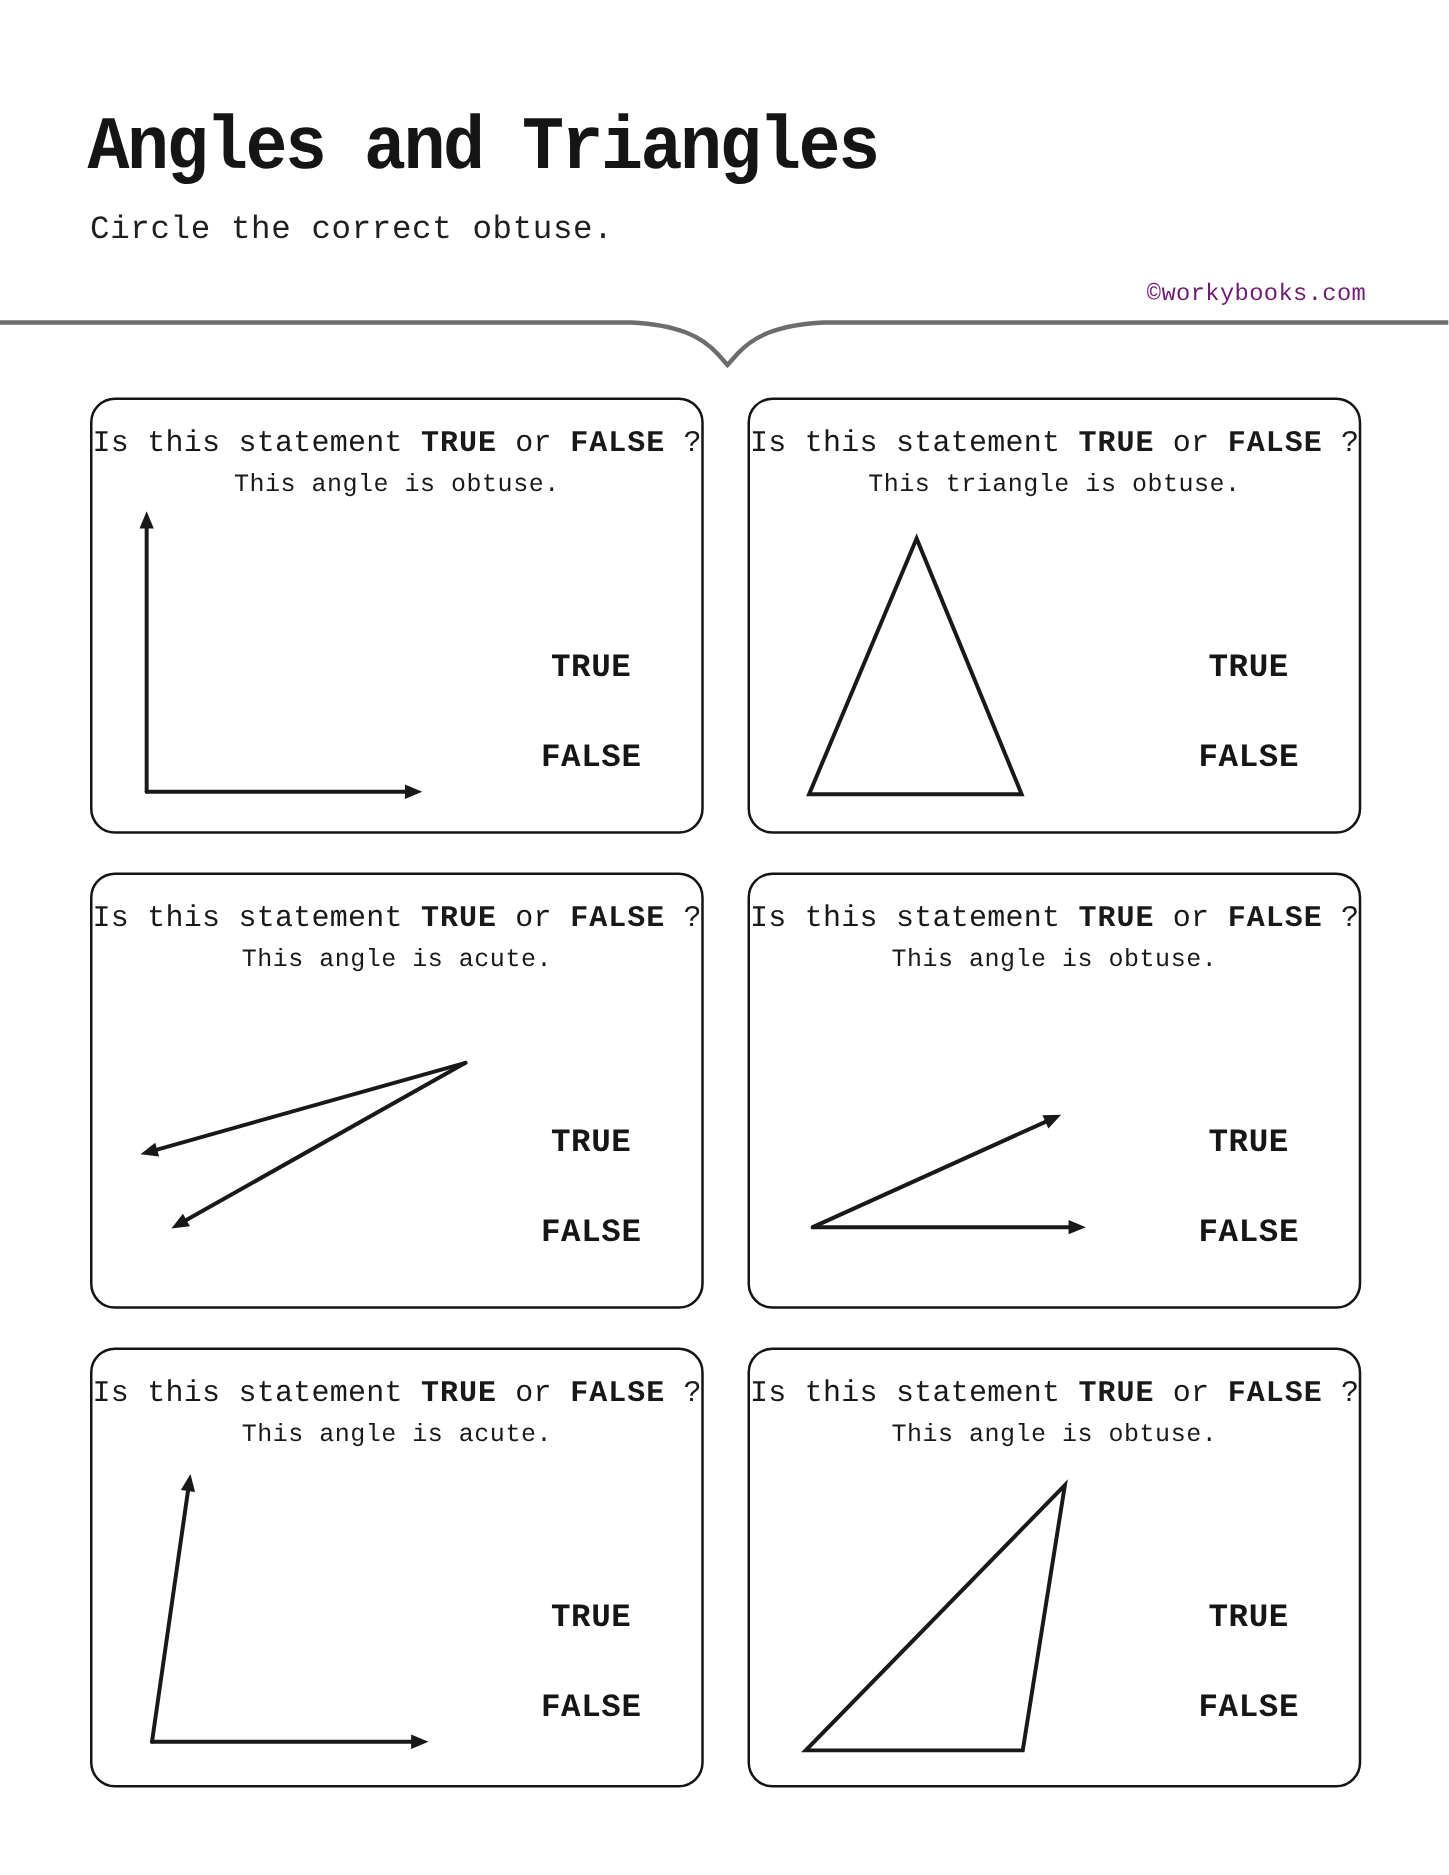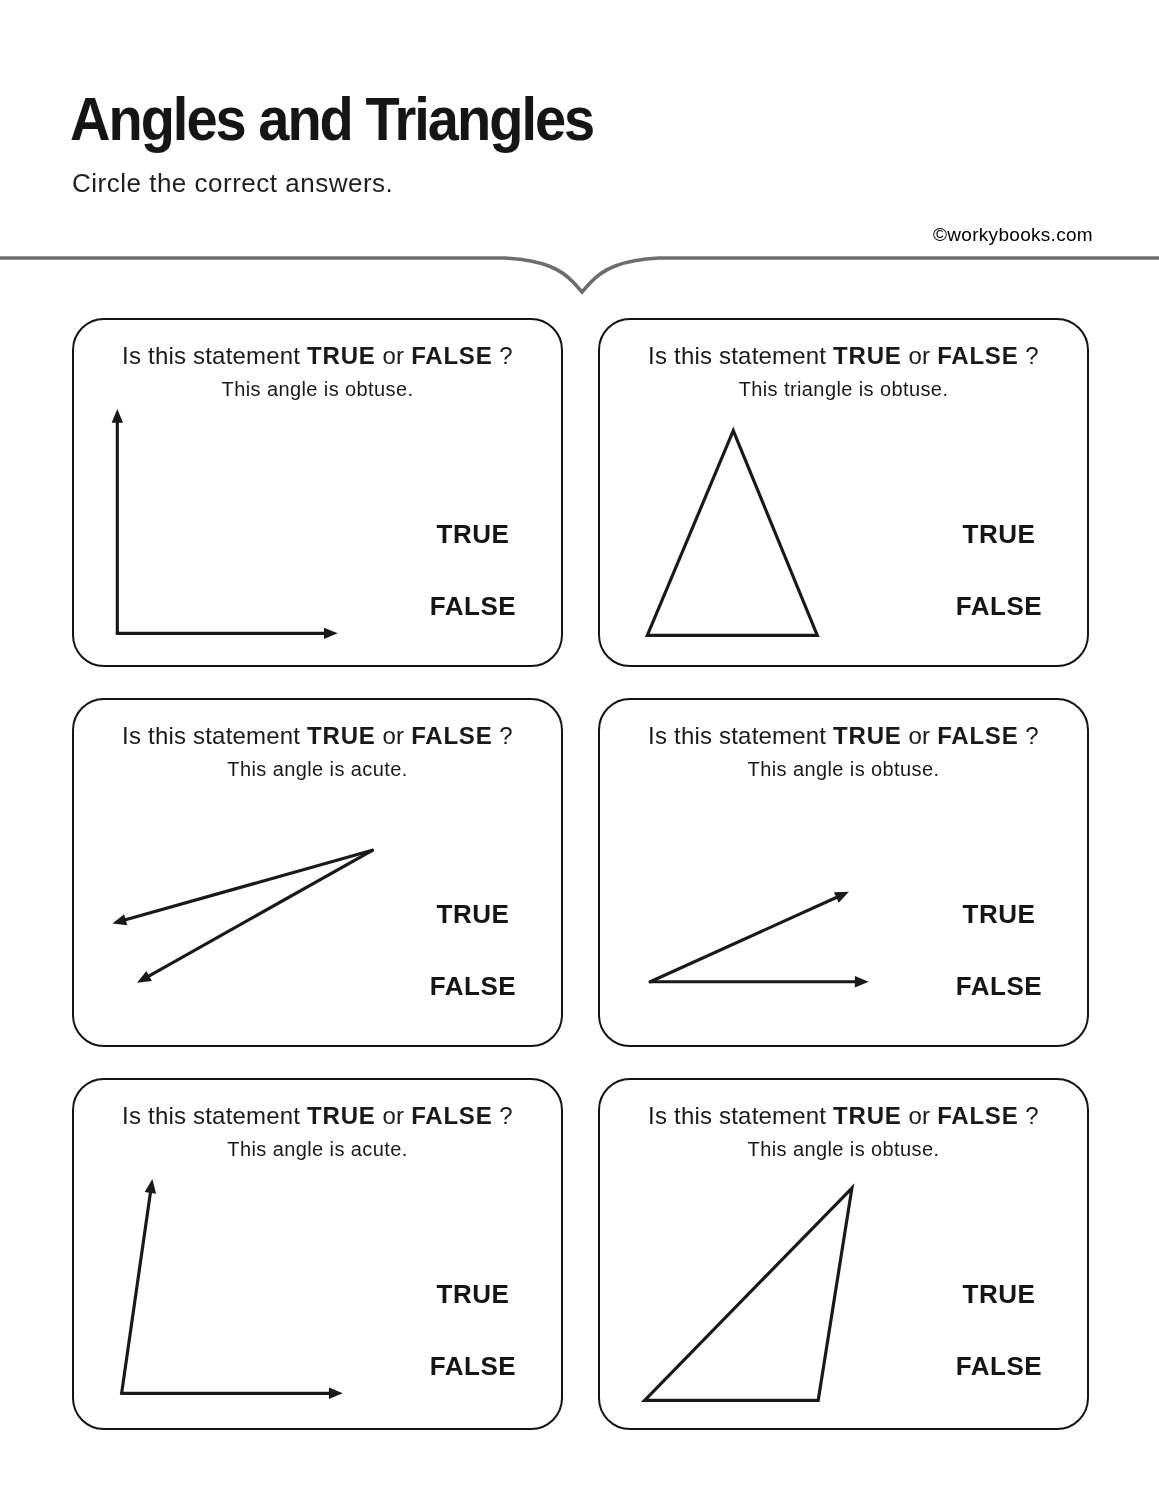--- a/index.html
+++ b/index.html
@@ -1,48 +1,48 @@
 <!DOCTYPE html>
 <html><head>
 <meta charset="utf-8">
 <style>
   html,body{margin:0;padding:0;background:#ffffff;}
   .page{
     position:relative;
     width:1159px;height:1500px;
     background:#ffffff;
-    font-family:Liberation Sans, sans-serif;
+    font-family:Liberation Mono, monospace;
     color:#191919;
     overflow:hidden;
   }
   .title{
     position:absolute;left:70px;top:84px;
     font-size:56px;font-weight:800;letter-spacing:-2px;
     color:#151515;
     transform:scaleY(1.08);transform-origin:left top;
     white-space:nowrap;
   }
   .instructions{
     position:absolute;left:72px;top:168px;
     font-size:26px;letter-spacing:0.5px;color:#1f1f1f;
     white-space:nowrap;
   }
   .watermark{
     position:absolute;right:66px;top:224px;
-    font-size:19px;color:#000000;letter-spacing:0.3px;
+    font-size:19px;color:#701a75;letter-spacing:0.3px;
   }
   .divider{
     position:absolute;left:0;top:253px;width:1159px;height:46px;
     display:block;
   }
   .card{
     position:absolute;
     width:491px;height:349px;
     border:2.5px solid #141414;
-    border-radius:32px;
+    border-radius:20px;
     background:#ffffff;
     box-sizing:border-box;
   }
   .card.c0{left:72px;top:318px;}
   .card.c1{left:598px;top:318px;}
   .card.c2{left:72px;top:698px;}
   .card.c3{left:598px;top:698px;}
   .card.c4{left:72px;top:1078px;height:352px;}
   .card.c5{left:598px;top:1078px;height:352px;}
   .q-line{
@@ -72,21 +72,21 @@
   }
   .opt-true{top:199px;}
   .opt-false{top:271px;}
 </style>
 </head>
 <body>
 
 <div class="page" style="background: rgb(255, 255, 255);">
 
   <div class="title">Angles and Triangles</div>
-  <div class="instructions">Circle the correct answers.</div>
+  <div class="instructions">Circle the correct obtuse.</div>
   <div class="watermark">©workybooks.com</div>
 
   <svg class="divider" viewBox="0 0 1159 46" preserveAspectRatio="none">
     <path d="M0,5 H505 C543,7 561,16 574,30 L582,39 L590,30 C603,16 621,7 659,5 H1159" fill="none" stroke="#6d6d6d" stroke-width="3.5"></path>
   </svg>
 
   <div class="card c0">
     <div class="q-line"><span>Is this statement</span> <span class="bold-word">TRUE</span> <span>or</span> <span class="bold-word">FALSE</span> <span>?</span></div>
     <div class="statement">This angle is obtuse.</div>
     <svg class="fig" viewBox="0 0 491 349">

